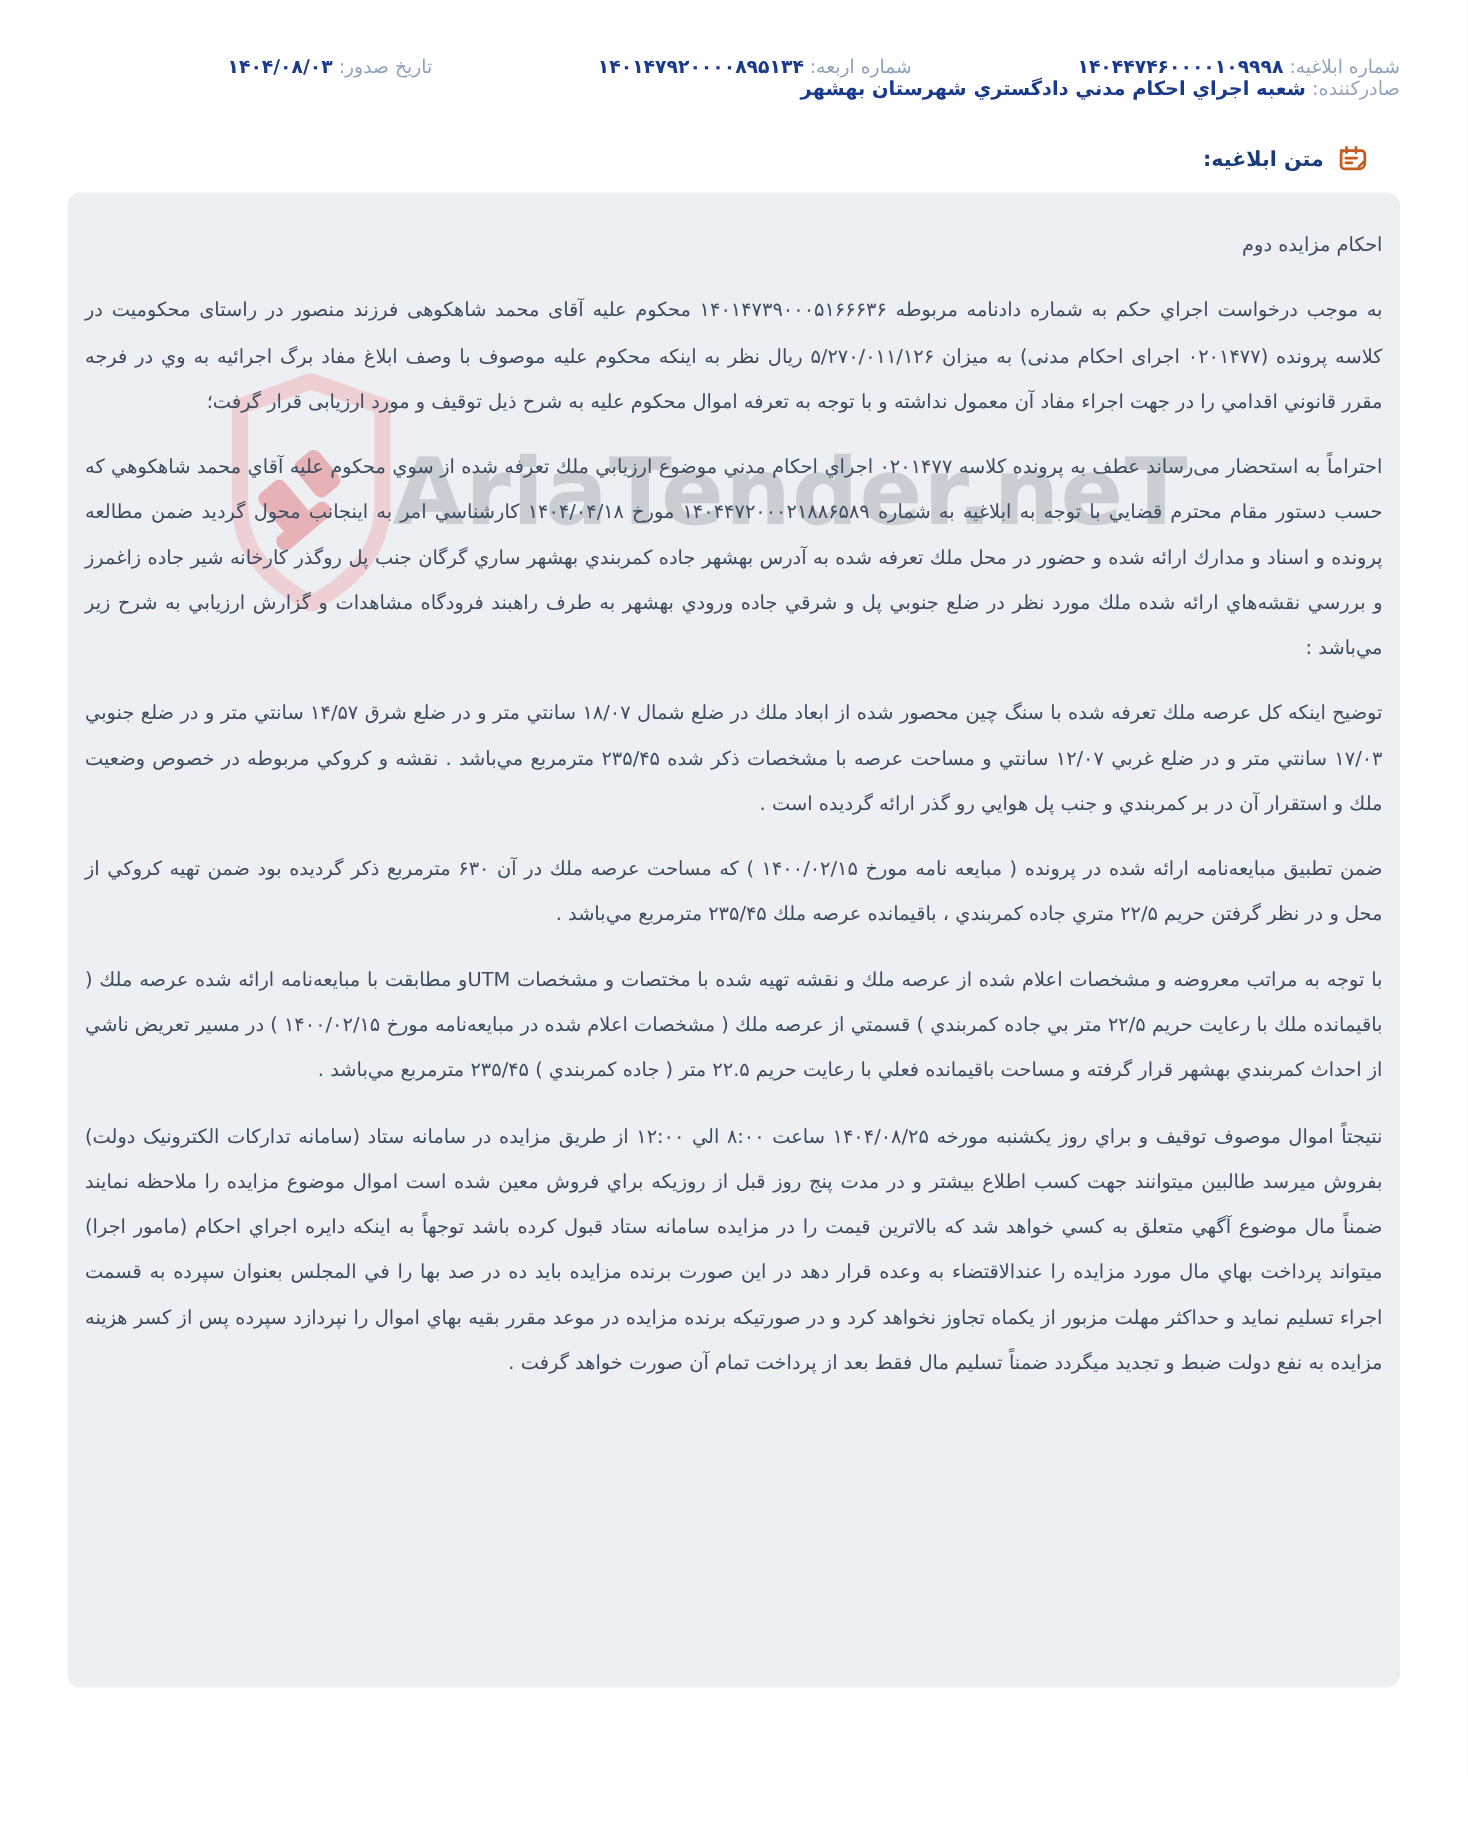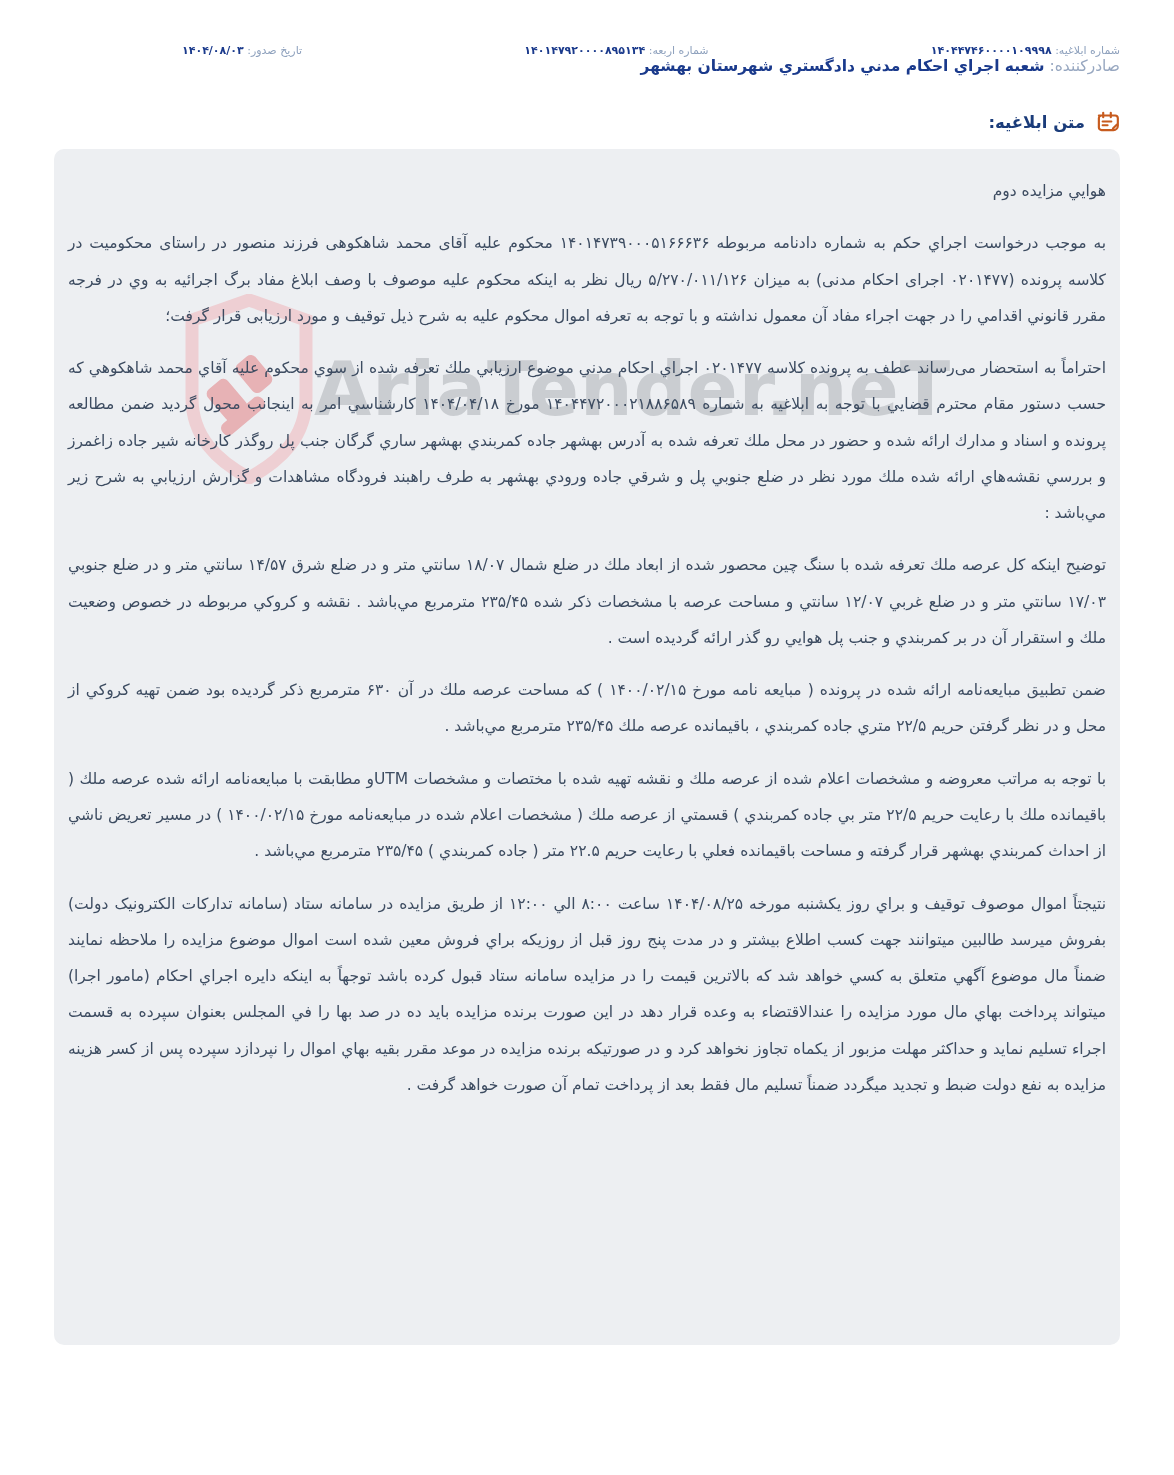--- a/index.html
+++ b/index.html
@@ -15,33 +15,33 @@
   .page { width: 1174px; height: 1475px; position: relative; }
 
   
   .header { padding: 44px 54px 0 54px; }
   .meta-row {
     display: flex;
     justify-content: space-between;
     align-items: baseline;
     padding-left: 128px;
   }
-  .meta-field { white-space: nowrap; font-size: 11px; }
+  .meta-field { white-space: nowrap; font-size: 15px; }
   .meta-label { color: #8ea1bd; font-weight: normal; }
   .meta-value { color: #1a3a8c; font-weight: bold; letter-spacing: .2px; }
   .info-row { text-align: right; font-size: 15.5px; }
   .info-label { color: #97a7c0; }
   .info-value { color: #1a3a8c; font-weight: bold; }
 
   
   .section-title-row {
     display: flex;
     align-items: center;
     gap: 9px;
-    padding: 0 54px;
+    padding: 0 80px;
     margin-top: 34px;
   }
   .section-title-row .icon-wrap { width: 26px; height: 26px; flex: 0 0 auto; }
   .section-title { color: #1b3c7a; font-weight: bold; font-size: 16.5px; }
 
   
   .panel {
     position: relative;
     margin: 14px 54px 0 54px;
     background: #edeff2;
@@ -135,21 +135,21 @@
           <g fill="#e06b70" opacity="0.85">
             <rect x="30" y="86" width="26" height="40" rx="6" transform="rotate(-40 43 106)"></rect>
             <rect x="58" y="62" width="24" height="36" rx="6" transform="rotate(-40 70 80)"></rect>
             <rect x="52" y="96" width="14" height="52" rx="6" transform="rotate(50 59 122)"></rect>
           </g>
         </svg>
       </span>
       <span class="watermark-text">AriaTender.neT</span>
     </div>
 
-    <p>هوایي مزایده دوم</p>
+    <p>احکام مزایده دوم</p>
     <p>به موجب درخواست اجراي حکم به شماره دادنامه مربوطه ۱۴۰۱۴۷۳۹۰۰۰۵۱۶۶۶۳۶ محکوم علیه آقای محمد شاهکوهی فرزند منصور در راستای محکومیت در کلاسه پرونده (۰۲۰۱۴۷۷ اجرای احکام مدنی) به میزان ۵/۲۷۰/۰۱۱/۱۲۶ ریال نظر به اینکه محکوم علیه موصوف با وصف ابلاغ مفاد برگ اجرائیه به وي در فرجه مقرر قانوني اقدامي را در جهت اجراء مفاد آن معمول نداشته و با توجه به تعرفه اموال محکوم علیه به شرح ذیل توقیف و مورد ارزیابی قرار گرفت؛</p>
     <p>احتراماً به استحضار می‌رساند عطف به پرونده کلاسه ۰۲۰۱۴۷۷ اجراي احکام مدني موضوع ارزیابي ملك تعرفه شده از سوي محکوم علیه آقاي محمد شاهکوهي که حسب دستور مقام محترم قضایي با توجه به ابلاغیه به شماره ۱۴۰۴۴۷۲۰۰۰۲۱۸۸۶۵۸۹ مورخ ۱۴۰۴/۰۴/۱۸ کارشناسي امر به اینجانب محول گردید ضمن مطالعه پرونده و اسناد و مدارك ارائه شده و حضور در محل ملك تعرفه شده به آدرس بهشهر جاده کمربندي بهشهر ساري گرگان جنب پل روگذر کارخانه شیر جاده زاغمرز و بررسي نقشه‌هاي ارائه شده ملك مورد نظر در ضلع جنوبي پل و شرقي جاده ورودي بهشهر به طرف راهبند فرودگاه مشاهدات و گزارش ارزیابي به شرح زیر مي‌باشد :</p>
     <p>توضیح اینکه کل عرصه ملك تعرفه شده با سنگ چین محصور شده از ابعاد ملك در ضلع شمال ۱۸/۰۷ سانتي متر و در ضلع شرق ۱۴/۵۷ سانتي متر و در ضلع جنوبي ۱۷/۰۳ سانتي متر و در ضلع غربي ۱۲/۰۷ سانتي و مساحت عرصه با مشخصات ذکر شده ۲۳۵/۴۵ مترمربع مي‌باشد . نقشه و کروکي مربوطه در خصوص وضعیت ملك و استقرار آن در بر کمربندي و جنب پل هوایي رو گذر ارائه گردیده است .</p>
     <p>ضمن تطبیق مبایعه‌نامه ارائه شده در پرونده ( مبایعه نامه مورخ ۱۴۰۰/۰۲/۱۵ ) که مساحت عرصه ملك در آن ۶۳۰ مترمربع ذکر گردیده بود ضمن تهیه کروکي از محل و در نظر گرفتن حریم ۲۲/۵ متري جاده کمربندي ، باقیمانده عرصه ملك ۲۳۵/۴۵ مترمربع مي‌باشد .</p>
     <p>با توجه به مراتب معروضه و مشخصات اعلام شده از عرصه ملك و نقشه تهیه شده با مختصات و مشخصات  UTMو مطابقت با مبایعه‌نامه ارائه شده عرصه ملك ( باقیمانده ملك با رعایت حریم ۲۲/۵ متر بي جاده کمربندي ) قسمتي از عرصه ملك ( مشخصات اعلام شده در مبایعه‌نامه مورخ ۱۴۰۰/۰۲/۱۵ ) در مسیر تعریض ناشي از احداث کمربندي بهشهر قرار گرفته و مساحت باقیمانده فعلي با رعایت حریم ۲۲.۵ متر ( جاده کمربندي ) ۲۳۵/۴۵ مترمربع مي‌باشد .</p>
     <p>نتیجتاً اموال موصوف توقیف و براي روز یکشنبه مورخه ۱۴۰۴/۰۸/۲۵ ساعت ۸:۰۰ الي ۱۲:۰۰ از طریق مزایده در سامانه ستاد (سامانه تدارکات الکترونیک دولت) بفروش میرسد طالبین میتوانند جهت کسب اطلاع بیشتر و در مدت پنج روز قبل از روزیکه براي فروش معین شده است اموال موضوع مزایده را ملاحظه نمایند ضمناً مال موضوع آگهي متعلق به کسي خواهد شد که بالاترین قیمت را در مزایده سامانه ستاد قبول کرده باشد توجهاً به اینکه دایره اجراي احکام (مامور اجرا) میتواند پرداخت بهاي مال مورد مزایده را عندالاقتضاء به وعده قرار دهد در این صورت برنده مزایده باید ده در صد بها را في المجلس بعنوان سپرده به قسمت اجراء تسلیم نماید و حداکثر مهلت مزبور از یکماه تجاوز نخواهد کرد و در صورتیکه برنده مزایده در موعد مقرر بقیه بهاي اموال را نپردازد سپرده پس از کسر هزینه مزایده به نفع دولت ضبط و تجدید میگردد ضمناً تسلیم مال فقط بعد از پرداخت تمام آن صورت خواهد گرفت .</p>
   </div>
 
 </div>
 

